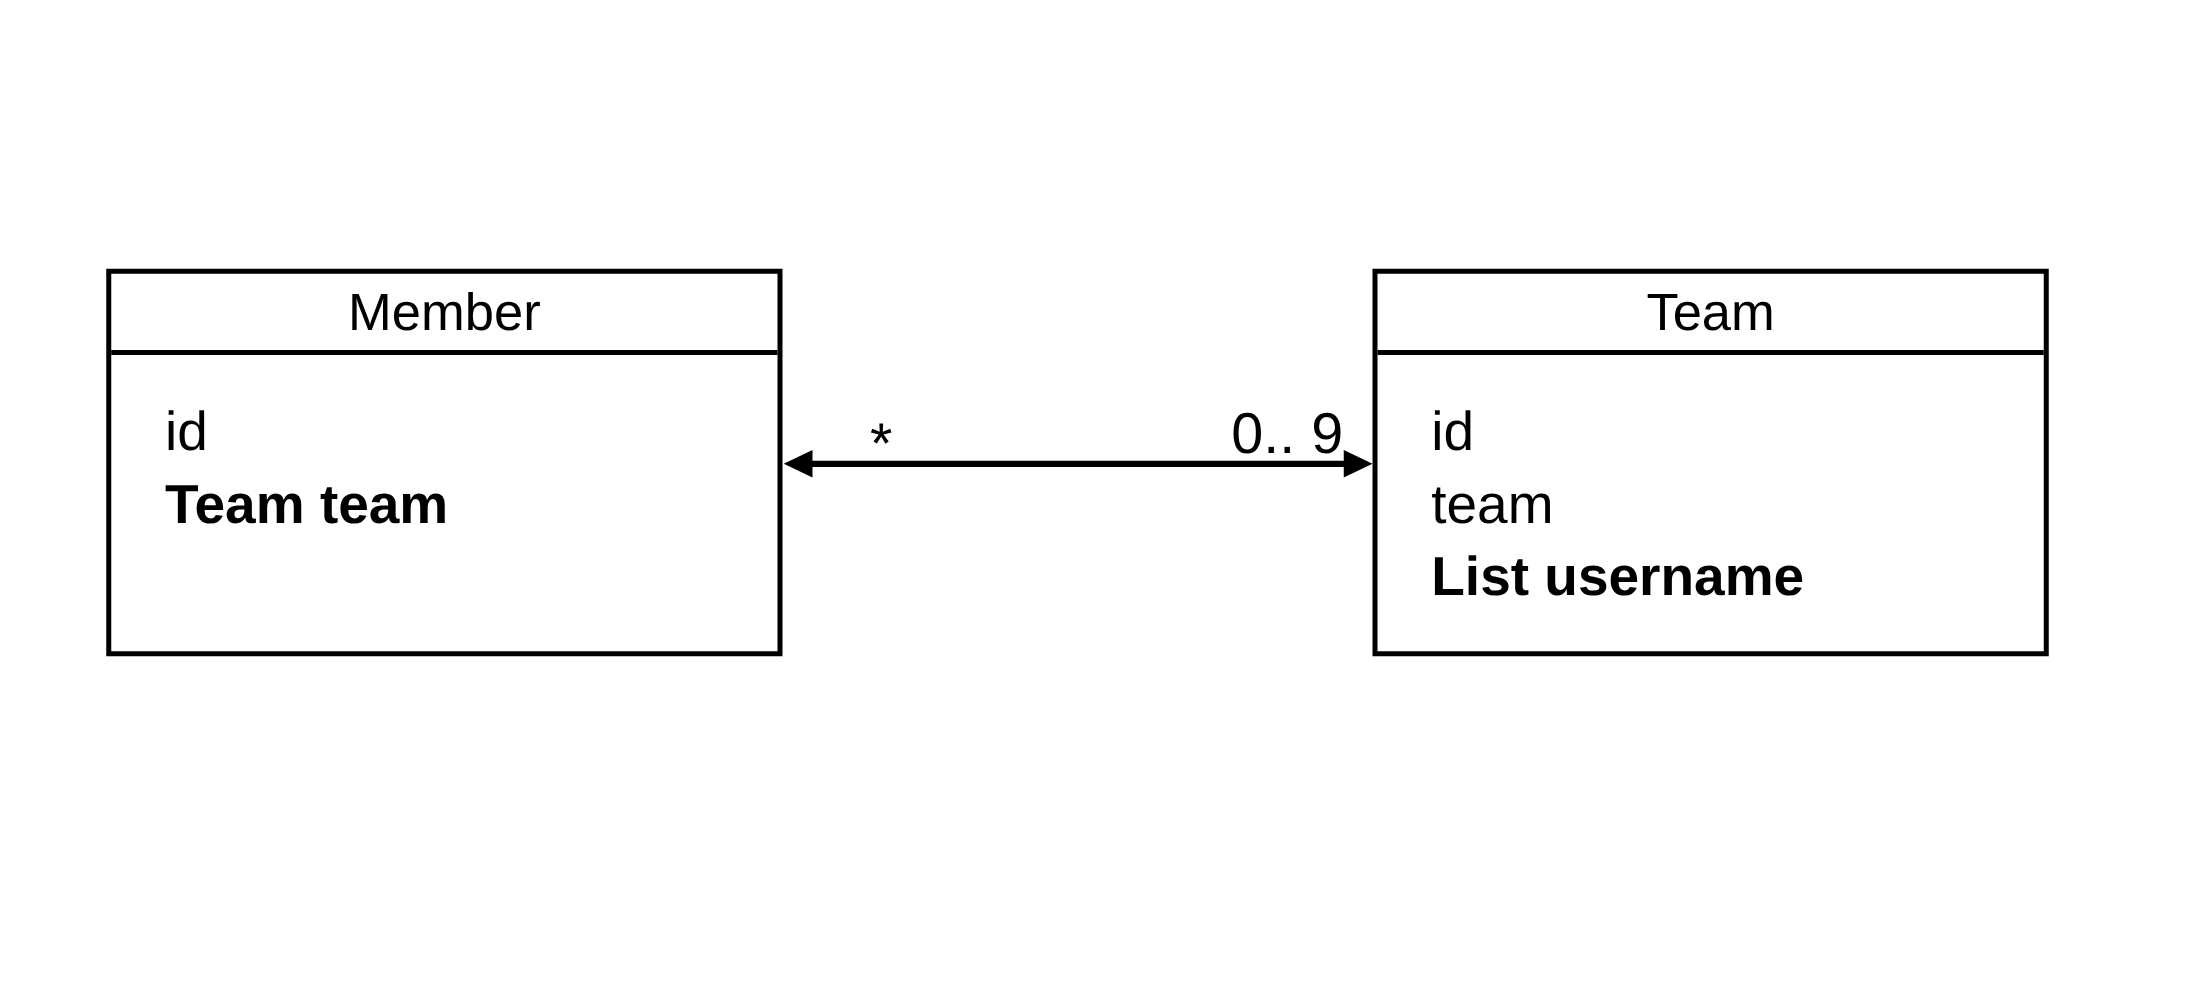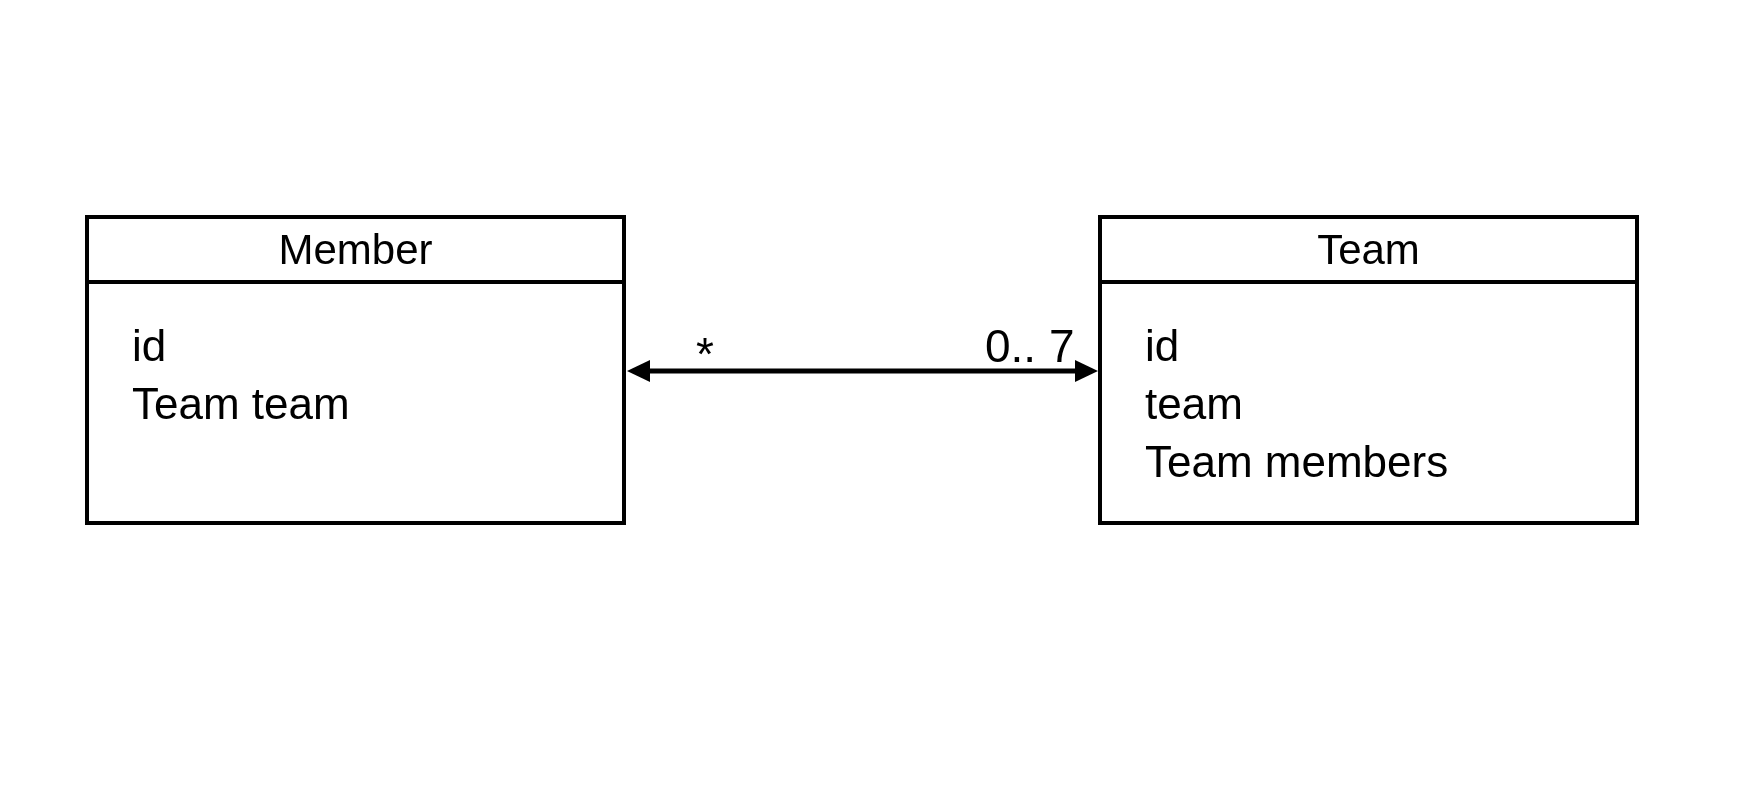--- a/index.html
+++ b/index.html
@@ -36,21 +36,21 @@
     font-size: 42px;
     line-height: 1;
   }
   .class-attrs {
     padding: 33px 10px 0 43px;
     font-size: 44px;
     line-height: 58px;
     white-space: nowrap;
   }
   .attr { font-weight: normal; }
-  .attr.bold { font-weight: normal; }
+  .attr.bold { font-weight: bold; }
   .assoc-svg {
     position: absolute;
     left: 600px;
     top: 341px;
     width: 520px;
     height: 60px;
   }
   .mult {
     position: absolute;
     font-size: 46px;
@@ -71,26 +71,26 @@
       <div class="attr">id</div>
       <div class="attr bold">Team team</div>
     </div>
   </div>
 
   <div class="class-box team">
     <div class="class-title">Team</div>
     <div class="class-attrs">
       <div class="attr">id</div>
       <div class="attr">team</div>
-      <div class="attr bold">Team members</div>
+      <div class="attr bold">List username</div>
     </div>
   </div>
 
   <svg class="assoc-svg" width="520" height="60" viewBox="0 0 520 60" xmlns="http://www.w3.org/2000/svg">
     <line x1="46" y1="30" x2="479" y2="30" stroke="#000000" stroke-width="5"></line>
     <polygon points="27,30 50,19 50,41" fill="#000000"></polygon>
     <polygon points="498,30 475,19 475,41" fill="#000000"></polygon>
   </svg>
 
   <div class="mult src">*</div>
-  <div class="mult tgt">0.. 7</div>
+  <div class="mult tgt">0.. 9</div>
 
 </div>
 
 </body></html>

